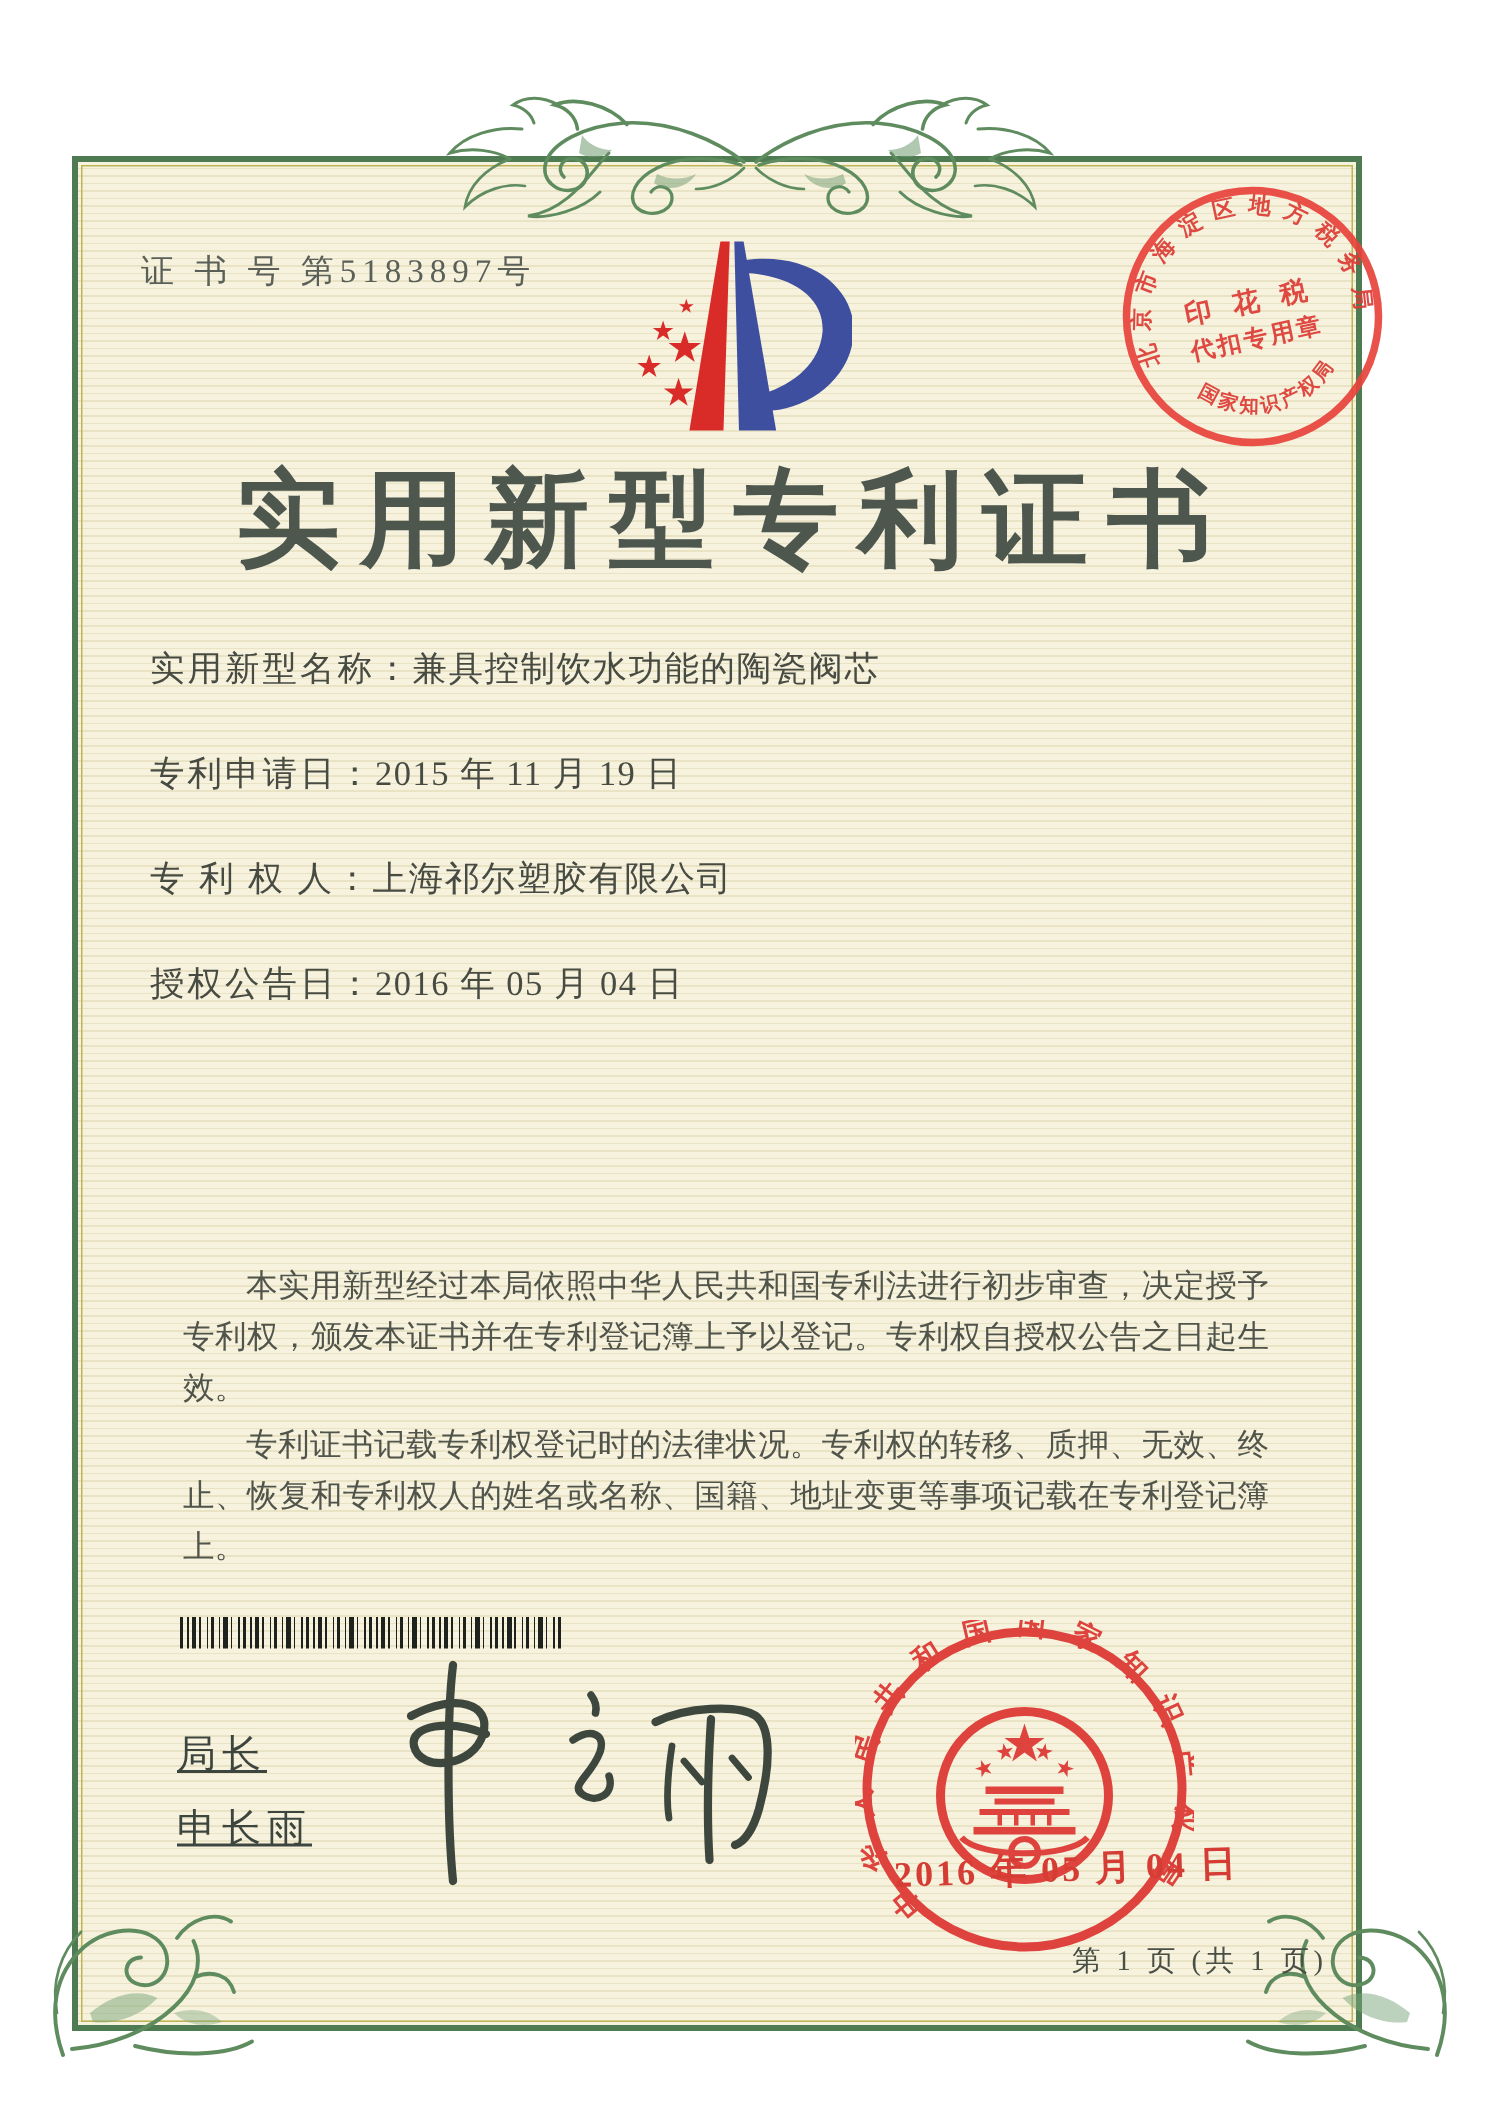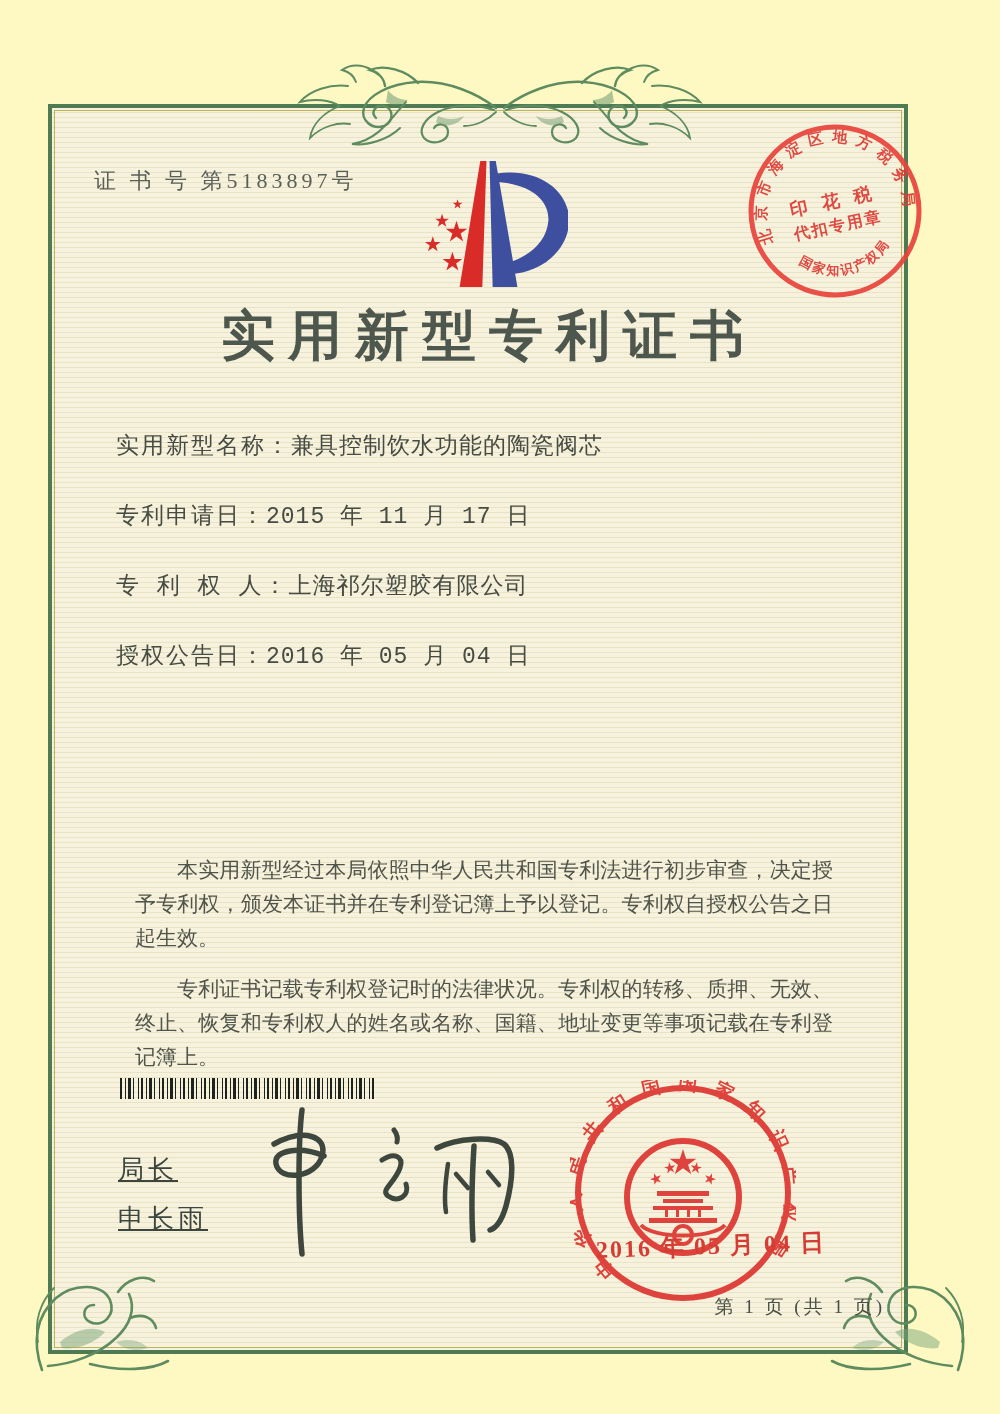--- a/index.html
+++ b/index.html
@@ -1,18 +1,18 @@
 <!DOCTYPE html>
 <html><head>
 <meta charset="utf-8">
 <style>
   html,body{margin:0;padding:0;background:#e9e9e9;}
   .page{
     position:relative;width:1000px;height:1414px;margin:0 auto;
-    background:#fef9c3;overflow:hidden;
+    background:#ffffff;overflow:hidden;
     font-family:"Liberation Serif","DejaVu Serif",serif;
   }
   
   .frame{
     position:absolute;left:48px;top:104px;width:852px;height:1242px;
     border:4px solid #4e7b52;
     background:#f6f2de;
     background-image:repeating-linear-gradient(180deg,
       rgba(255,255,255,0) 0px, rgba(255,255,255,0) 4px,
       rgba(210,200,150,.35) 4px, rgba(210,200,150,.35) 5px);
@@ -31,33 +31,33 @@
     position:absolute;left:94px;top:166px;z-index:3;
     font-size:22px;letter-spacing:4px;color:#5a5f58;
   }
   .logo{position:absolute;left:408px;top:158px;width:160px;height:134px;z-index:3;}
   .tax-stamp{
     position:absolute;left:742px;top:118px;width:186px;height:186px;z-index:4;
     transform:rotate(-12deg);opacity:.92;
   }
   .title{
     position:absolute;left:48px;top:300px;width:882px;z-index:3;
-    text-align:center;font-size:54px;font-weight:bold;color:#4d574e;
+    text-align:center;font-size:70px;font-weight:bold;color:#4d574e;
     letter-spacing:13px;
   }
   
-  .fields{position:absolute;left:116px;top:430px;width:740px;z-index:3;font-family:Liberation Mono, monospace;}
+  .fields{position:absolute;left:100px;top:430px;width:740px;z-index:3;}
   .field{height:70px;font-size:23px;color:#474b42;letter-spacing:1px;}
   .field .lbl{letter-spacing:2px;}
   
   .body-text{
     position:absolute;left:118px;top:836px;width:732px;z-index:3;
     font-size:21px;line-height:34px;color:#50544a;text-align:justify;
   }
-  .body-text p{margin:17px;text-indent:2em;}
+  .body-text p{margin:4px;text-indent:2em;}
   
   .barcode{
     position:absolute;left:120px;top:1078px;width:254px;height:21px;z-index:3;
     background-image:
       repeating-linear-gradient(90deg,
         #1d221d 0 2px, transparent 2px 5px,
         #1d221d 5px 6px, transparent 6px 8px,
         #1d221d 8px 11px, transparent 11px 13px,
         #1d221d 13px 14px, transparent 14px 18px,
         #1d221d 18px 19px, transparent 19px 21px);
@@ -164,21 +164,21 @@
     <text class="stamp-center" x="0" y="20" style="font-size:16px;letter-spacing:2px;">代扣专用章</text>
     <text class="seal-ring-text" style="font-size:13px;letter-spacing:2px;">
       <textPath href="#taxBottom" startOffset="2">国家知识产权局</textPath>
     </text>
   </svg>
 
   <div class="title">实用新型专利证书</div>
 
   <div class="fields">
     <div class="field"><span class="lbl">实用新型名称：</span><span>兼具控制饮水功能的陶瓷阀芯</span></div>
-    <div class="field"><span class="lbl">专利申请日：</span><span>2015 年 11 月 17 日</span></div>
+    <div class="field"><span class="lbl">专利申请日：</span><span>2015 年 11 月 19 日</span></div>
     <div class="field"><span class="lbl">专 利 权 人：</span><span>上海祁尔塑胶有限公司</span></div>
     <div class="field"><span class="lbl">授权公告日：</span><span>2016 年 05 月 04 日</span></div>
   </div>
 
   <div class="body-text">
     <p>本实用新型经过本局依照中华人民共和国专利法进行初步审查，决定授予专利权，颁发本证书并在专利登记簿上予以登记。专利权自授权公告之日起生效。</p>
     <p>专利证书记载专利权登记时的法律状况。专利权的转移、质押、无效、终止、恢复和专利权人的姓名或名称、国籍、地址变更等事项记载在专利登记簿上。</p>
   </div>
 
   <div class="barcode"></div>

